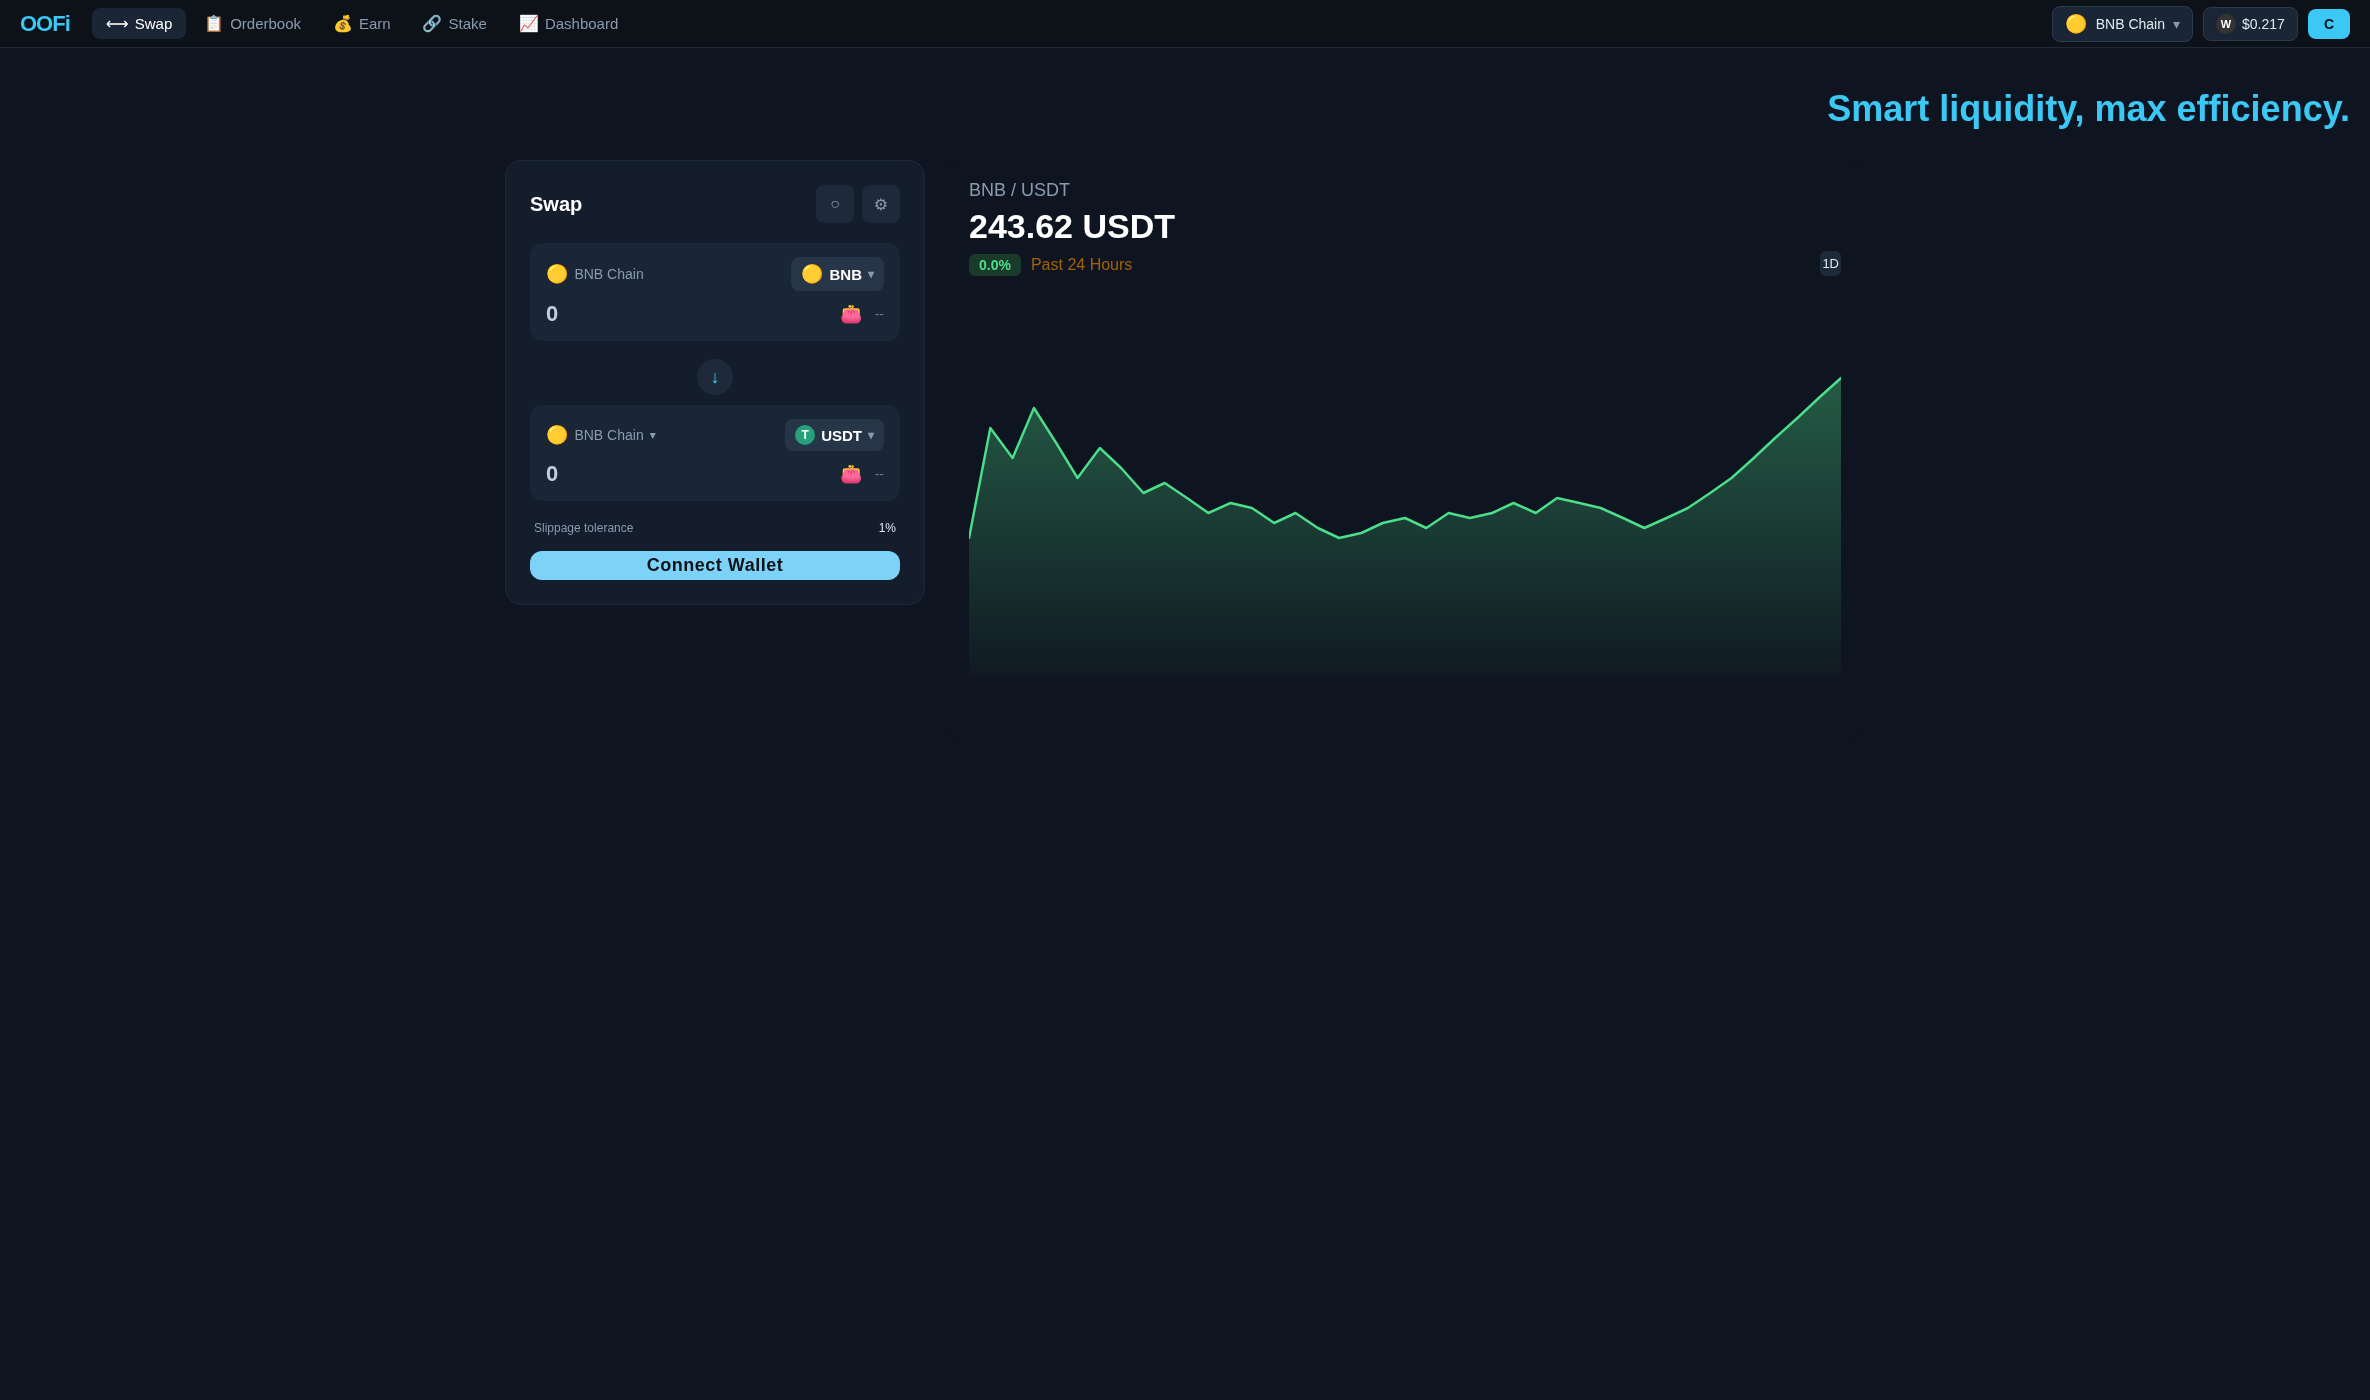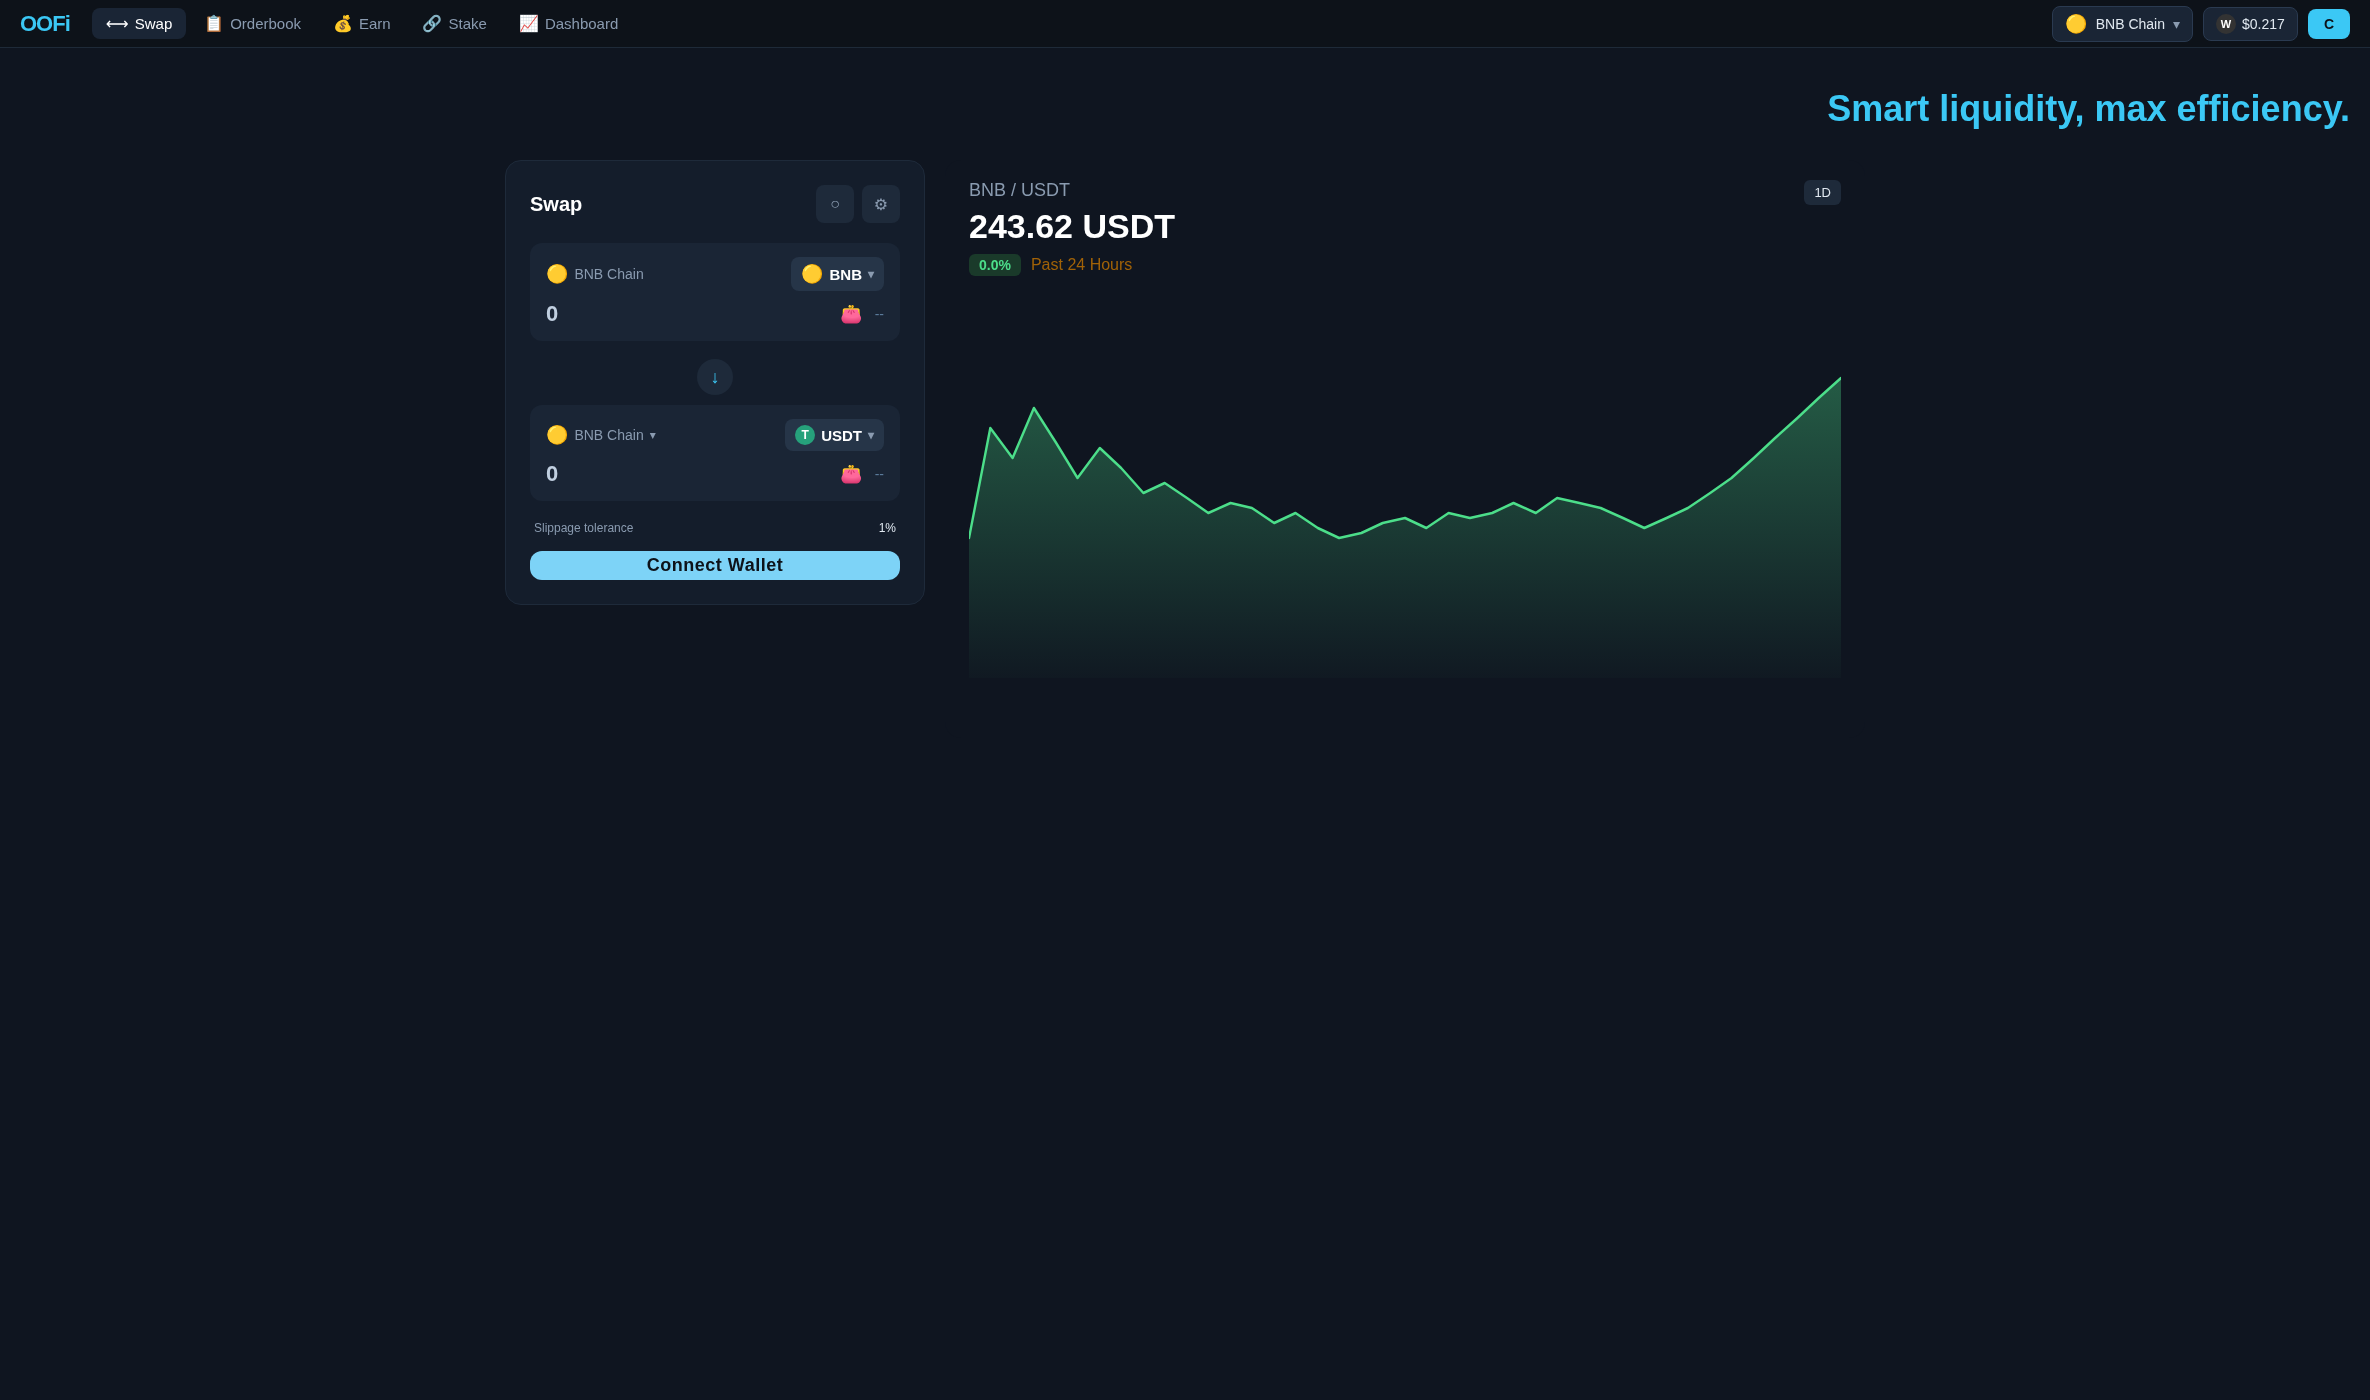--- a/index.html
+++ b/index.html
@@ -273,21 +273,21 @@
       background: #0f1520;
       border-radius: 16px;
       padding: 20px 24px;
       margin-left: 20px;
       min-height: 500px;
       position: relative;
       overflow: hidden;
     }
     .chart-header {
       display: flex;
-      align-items: flex-start;
+      align-items: flex-end;
       justify-content: space-between;
       margin-bottom: 22px;
     }
     .chart-pair {
       font-size: 18px;
       font-weight: 500;
       color: #8a9bb0;
       margin-bottom: 6px;
     }
     .chart-price {
@@ -311,21 +311,21 @@
     }
     .chart-period {
       color: #a16207;
       font-size: 16px;
     }
     .timeframe-btn {
       background: #1e2a3a;
       border: none;
       border-radius: 6px;
       color: #e0e8f0;
-      padding: 5px 10px;
+      padding: 5px 2px;
       font-size: 13px;
       cursor: pointer;
     }
 
     
     .chart-svg-container {
       width: 100%;
       margin-top: 20px;
       position: relative;
     }

